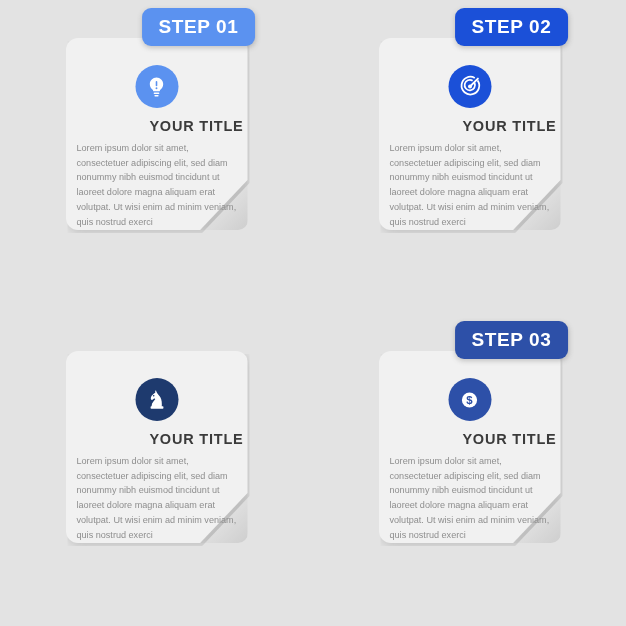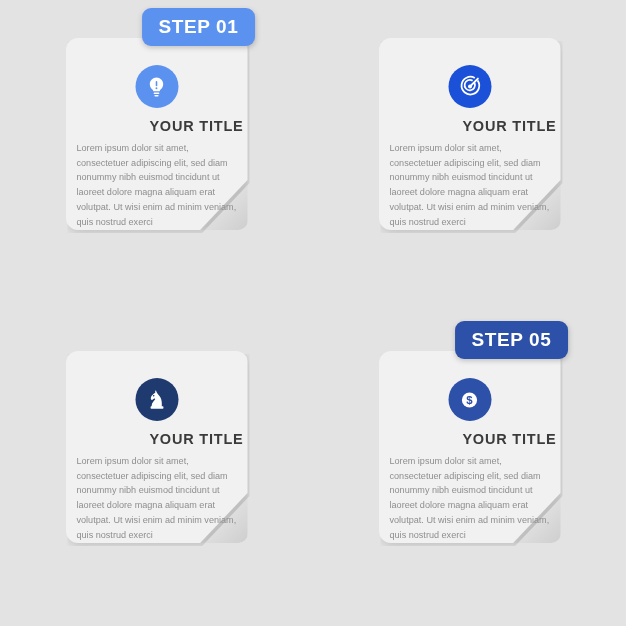--- a/index.html
+++ b/index.html
@@ -167,20 +167,21 @@
         <div class="card-body" style="color: rgb(142, 142, 142);">Lorem ipsum dolor sit amet, consectetuer adipiscing elit, sed diam nonummy nibh euismod tincidunt ut laoreet dolore magna aliquam erat volutpat. Ut wisi enim ad minim veniam, quis nostrud exerci</div>
       </div>
     </div>
 
     <div class="cell">
       <div class="card-wrap">
         <div class="card-shadow"></div>
         <div class="card" style="background: rgb(241, 241, 241);"></div>
         <div class="card-fold"></div>
 
+        <div class="badge" style="background: rgb(27, 80, 216);">STEP 02</div>
 
         <div class="icon-circle" style="background: rgb(27, 80, 216);">
           <svg width="25" height="25" viewBox="0 0 24 24">
             <path fill="none" stroke="#ffffff" stroke-width="1.7" d="M19.2 6.1a8.5 8.5 0 1 1-2.6-2.3"></path>
             <path fill="none" stroke="#ffffff" stroke-width="1.7" d="M16.4 8.6a5 5 0 1 1-1.9-2.2"></path>
             <circle cx="12" cy="12" r="1.9" fill="#ffffff"></circle>
             <path fill="none" stroke="#ffffff" stroke-width="1.8" stroke-linecap="round" d="M12 12 19.6 4.4"></path>
           </svg>
         </div>
 
@@ -208,21 +209,21 @@
         <div class="card-body" style="color: rgb(142, 142, 142);">Lorem ipsum dolor sit amet, consectetuer adipiscing elit, sed diam nonummy nibh euismod tincidunt ut laoreet dolore magna aliquam erat volutpat. Ut wisi enim ad minim veniam, quis nostrud exerci</div>
       </div>
     </div>
 
     <div class="cell">
       <div class="card-wrap">
         <div class="card-shadow"></div>
         <div class="card" style="background: rgb(241, 241, 241);"></div>
         <div class="card-fold"></div>
 
-        <div class="badge" style="background: rgb(45, 80, 168);">STEP 05</div>
+        <div class="badge" style="background: rgb(45, 80, 168);">STEP 03</div>
 
         <div class="icon-circle" style="background: rgb(45, 80, 168);">
           <svg width="24" height="24" viewBox="0 0 24 24">
             <circle cx="12" cy="12" r="7.6" fill="#ffffff"></circle>
             <text x="12" y="16.4" text-anchor="middle" font-family="Liberation Sans, sans-serif" font-size="11.4" font-weight="bold" fill="#2d50a8">$</text>
           </svg>
         </div>
 
         <div class="card-title" style="color: rgb(59, 59, 59);">YOUR TITLE</div>
         <div class="card-body" style="color: rgb(142, 142, 142);">Lorem ipsum dolor sit amet, consectetuer adipiscing elit, sed diam nonummy nibh euismod tincidunt ut laoreet dolore magna aliquam erat volutpat. Ut wisi enim ad minim veniam, quis nostrud exerci</div>

